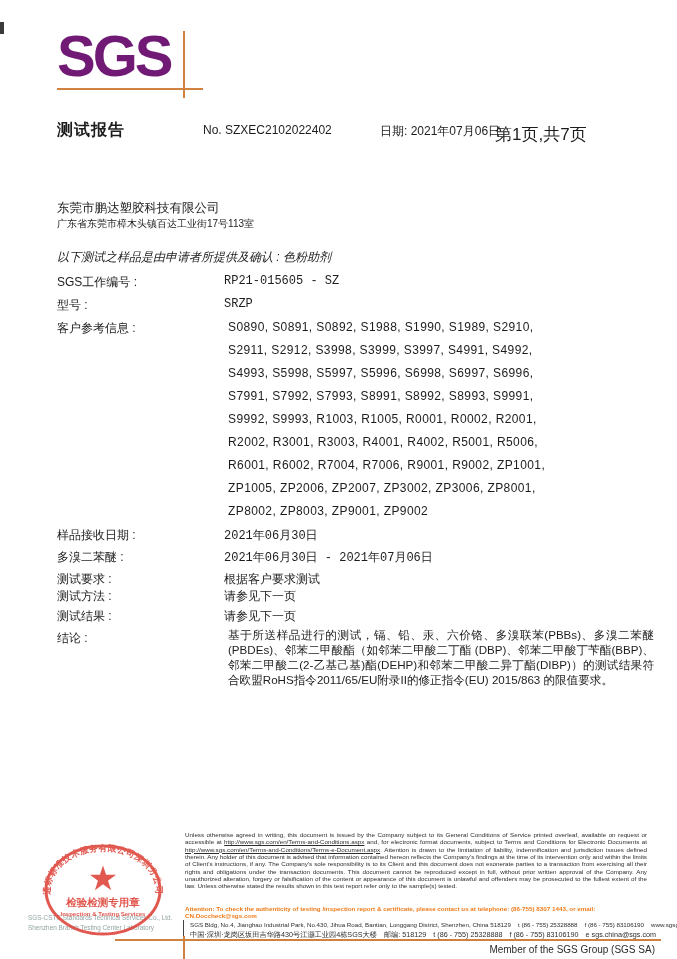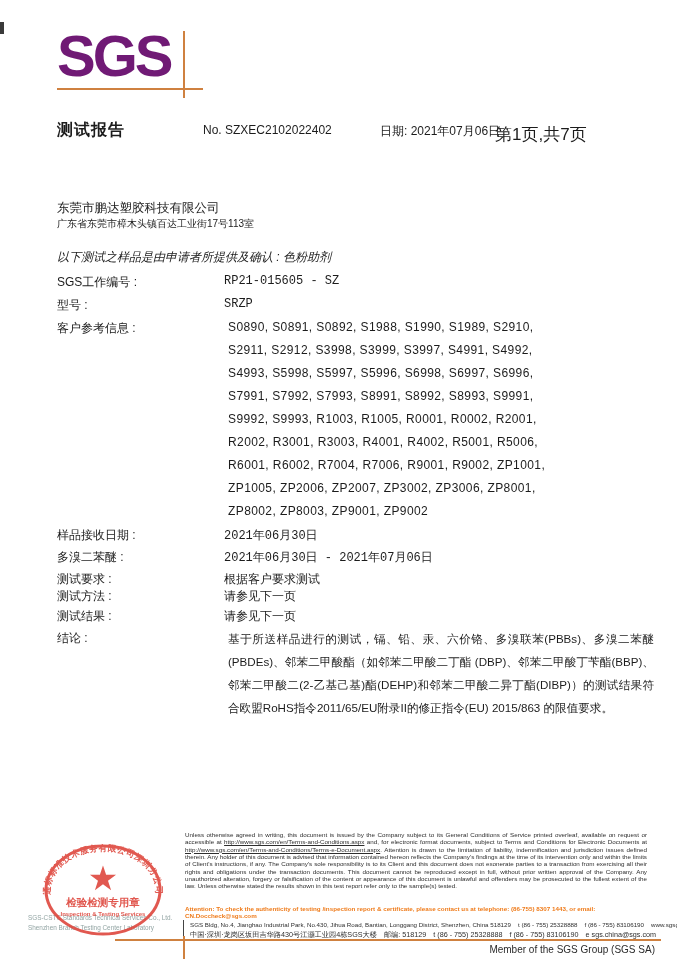--- a/index.html
+++ b/index.html
@@ -24,21 +24,21 @@
   
   .company{position:absolute;left:57px;top:163px;font-size:12.5px;margin-top:37px;}
   .address{position:absolute;left:57px;top:189px;font-size:10px;margin-top:28px;}
   
   .statement{position:absolute;left:57px;top:249px;font-size:12px;font-style:italic;}
   .lbl{position:absolute;left:57px;font-size:12px;}
   .val{position:absolute;left:224px;font-size:12px;font-family:Liberation Mono, monospace;}
   .refline{position:absolute;left:228px;font-size:12px;letter-spacing:.4px;}
   .conclusion{
     position:absolute;left:228px;top:627px;width:426px;
-    font-size:11.6px;line-height:23px;text-align:justify;
+    font-size:11.6px;line-height:15px;text-align:justify;
   }
   
   .legal{
     position:absolute;left:185px;top:831px;width:462px;
     font-size:6.25px;line-height:7.35px;text-align:justify;color:#2e2e2e;
   }
   .legal .lnk{text-decoration:underline;}
   .attention{
     position:absolute;left:185px;top:905px;width:462px;
     font-size:6.25px;line-height:7.3px;font-weight:bold;color:#ef7b1a;

